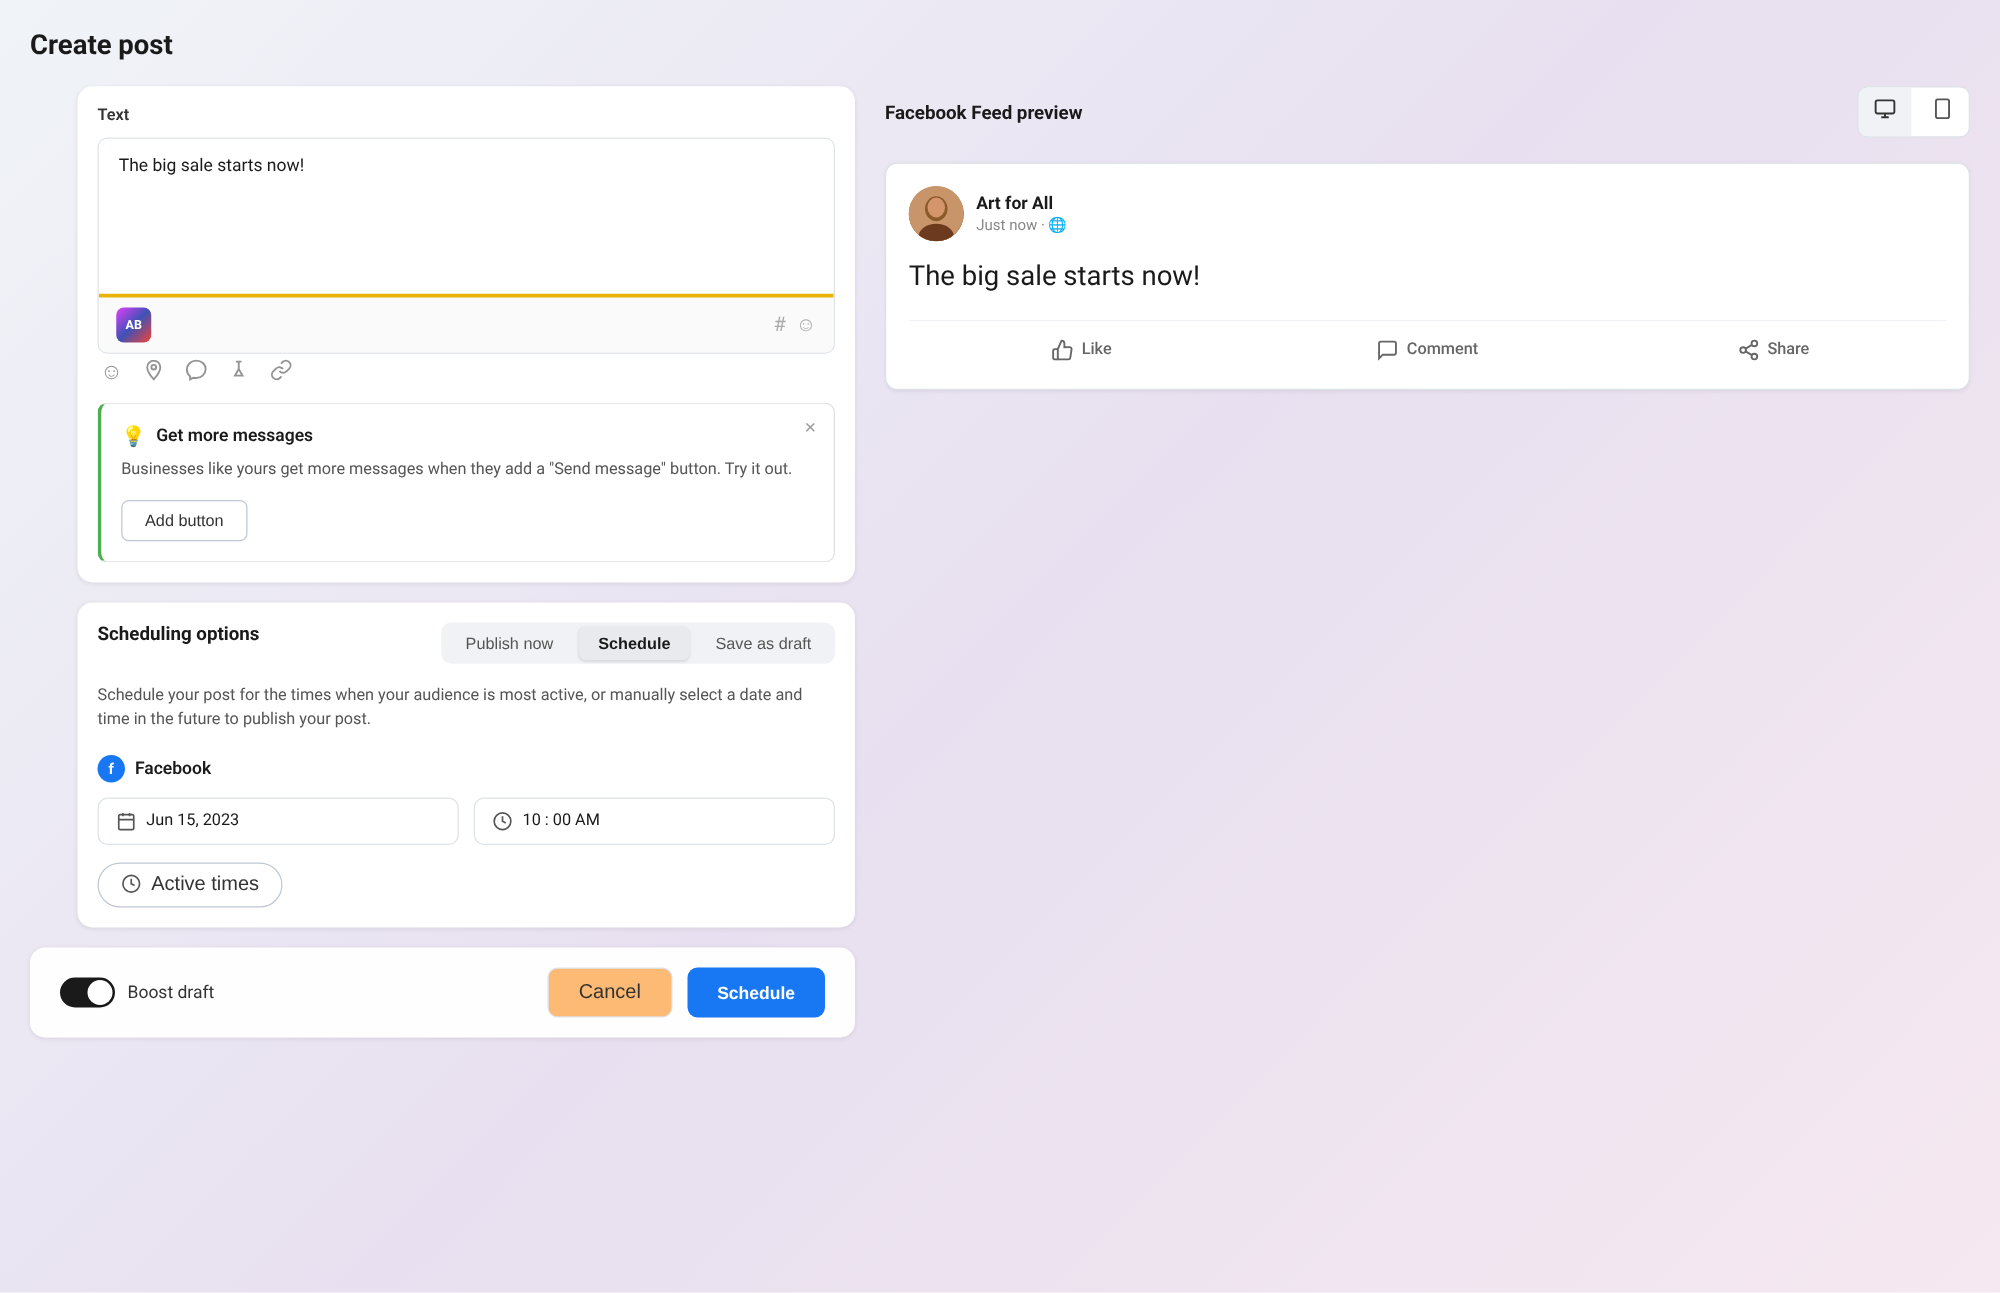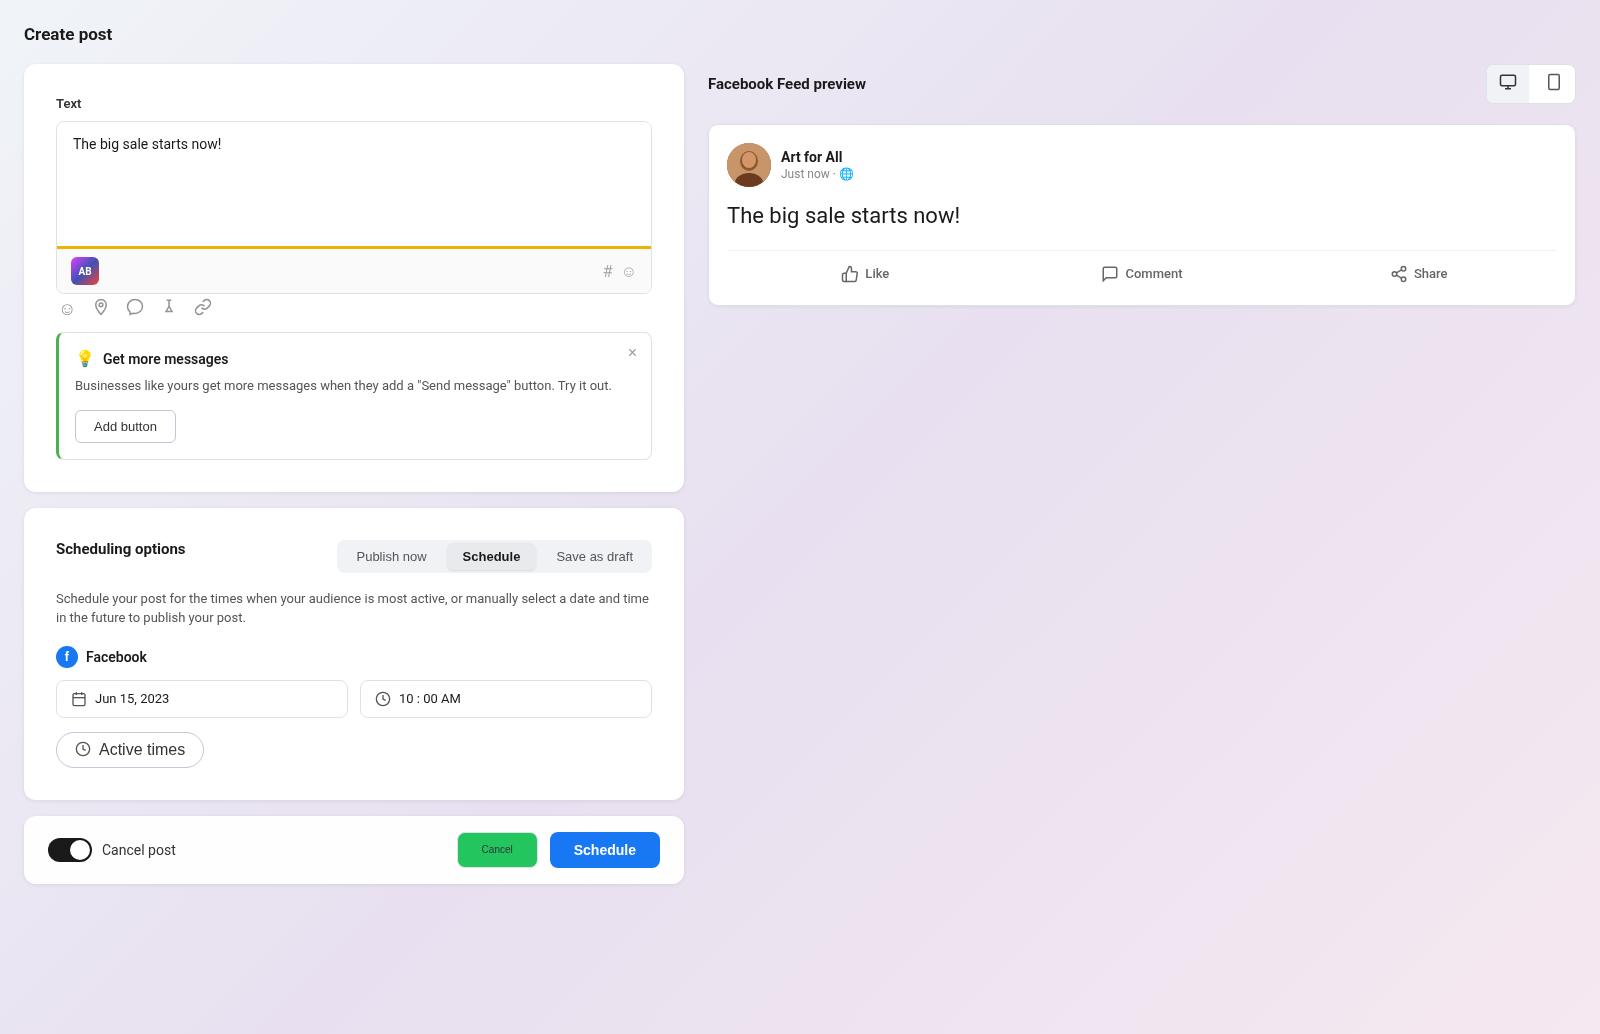--- a/index.html
+++ b/index.html
@@ -3,21 +3,21 @@
   <meta charset="utf-8">
   <style>
     * { box-sizing: border-box; margin: 0; padding: 0; }
     body {
       font-family: -apple-system, BlinkMacSystemFont, 'Segoe UI', Roboto, sans-serif;
       background: linear-gradient(135deg, #f0f4f8 0%, #e8e0f0 50%, #f5e8f0 100%);
       min-height: 1034px;
       padding: 24px;
     }
     .page-title {
-      font-size: 17px;
+      font-size: 22px;
       font-weight: 700;
       color: #1a1a1a;
       margin-bottom: 20px;
     }
     .main-layout {
       display: flex;
       gap: 24px;
       align-items: flex-start;
     }
     .left-column {
@@ -26,22 +26,23 @@
       flex-direction: column;
       gap: 16px;
     }
     .right-column {
       flex: 1;
     }
     
     .card {
       background: #ffffff;
       border-radius: 12px;
-      padding: 32px;
+      padding: 16px;
       box-shadow: 0 1px 4px rgba(0,0,0,0.08);
+      margin-left: 38px;
     }
     
     .section-label {
       font-size: 13px;
       font-weight: 600;
       color: #333;
       margin-bottom: 10px;
     }
     .text-area-wrapper {
       border: 1px solid #dde2e8;
@@ -271,22 +272,22 @@
       box-shadow: 0 1px 3px rgba(0,0,0,0.2);
     }
     .bottom-actions {
       display: flex;
       gap: 12px;
     }
     .cancel-btn {
       padding: 10px 24px;
       border: 1px solid #dde2e8;
       border-radius: 8px;
-      background: #22c55e;
-      font-size: 10px;
+      background: #fdba74;
+      font-size: 16px;
       font-weight: 500;
       cursor: pointer;
       color: #333;
     }
     .schedule-btn {
       padding: 10px 24px;
       border: none;
       border-radius: 8px;
       background: #1877f2;
       color: white;
@@ -494,21 +495,21 @@
           </svg>
         <span>Active times</span>
       </button>
     </div>
 
     <div class="bottom-bar">
       <div class="boost-toggle">
         <div class="toggle-switch">
           <div class="toggle-knob"></div>
         </div>
-        <span>Cancel post</span>
+        <span>Boost draft</span>
       </div>
       <div class="bottom-actions">
         <button class="cancel-btn">Cancel</button>
         <button class="schedule-btn">Schedule</button>
       </div>
     </div>
   </div>
 
   <div class="right-column">
     <div class="preview-header">

